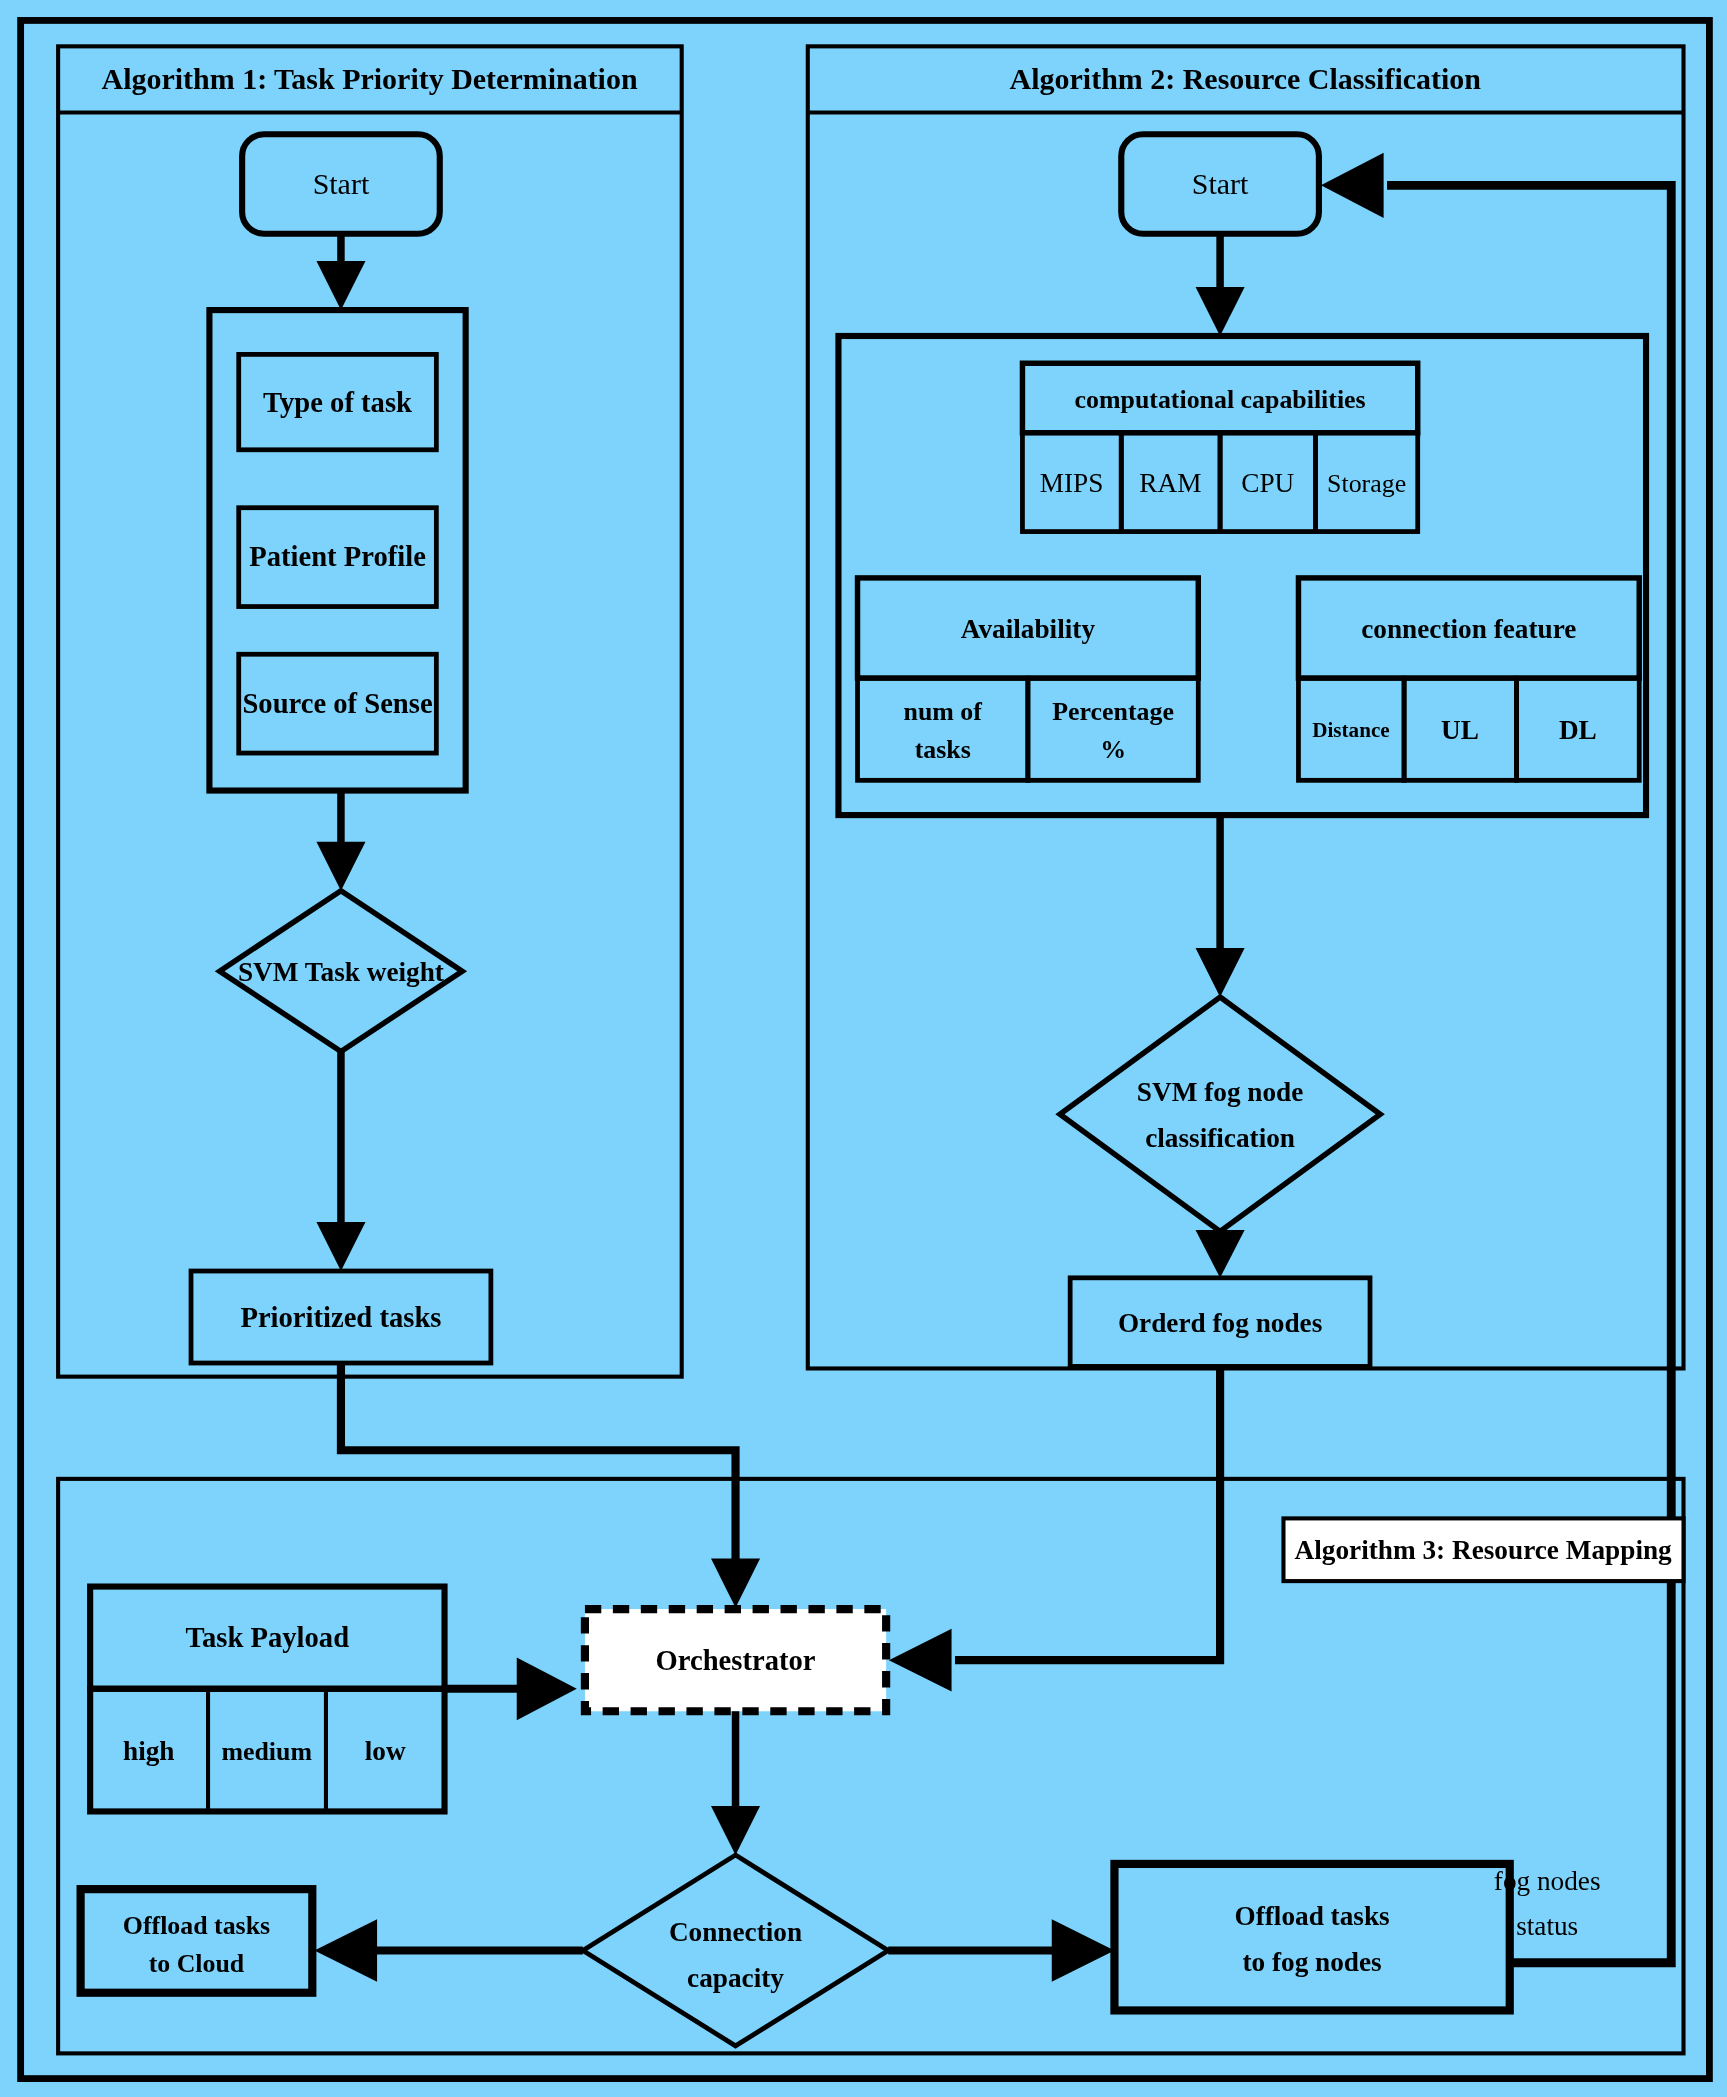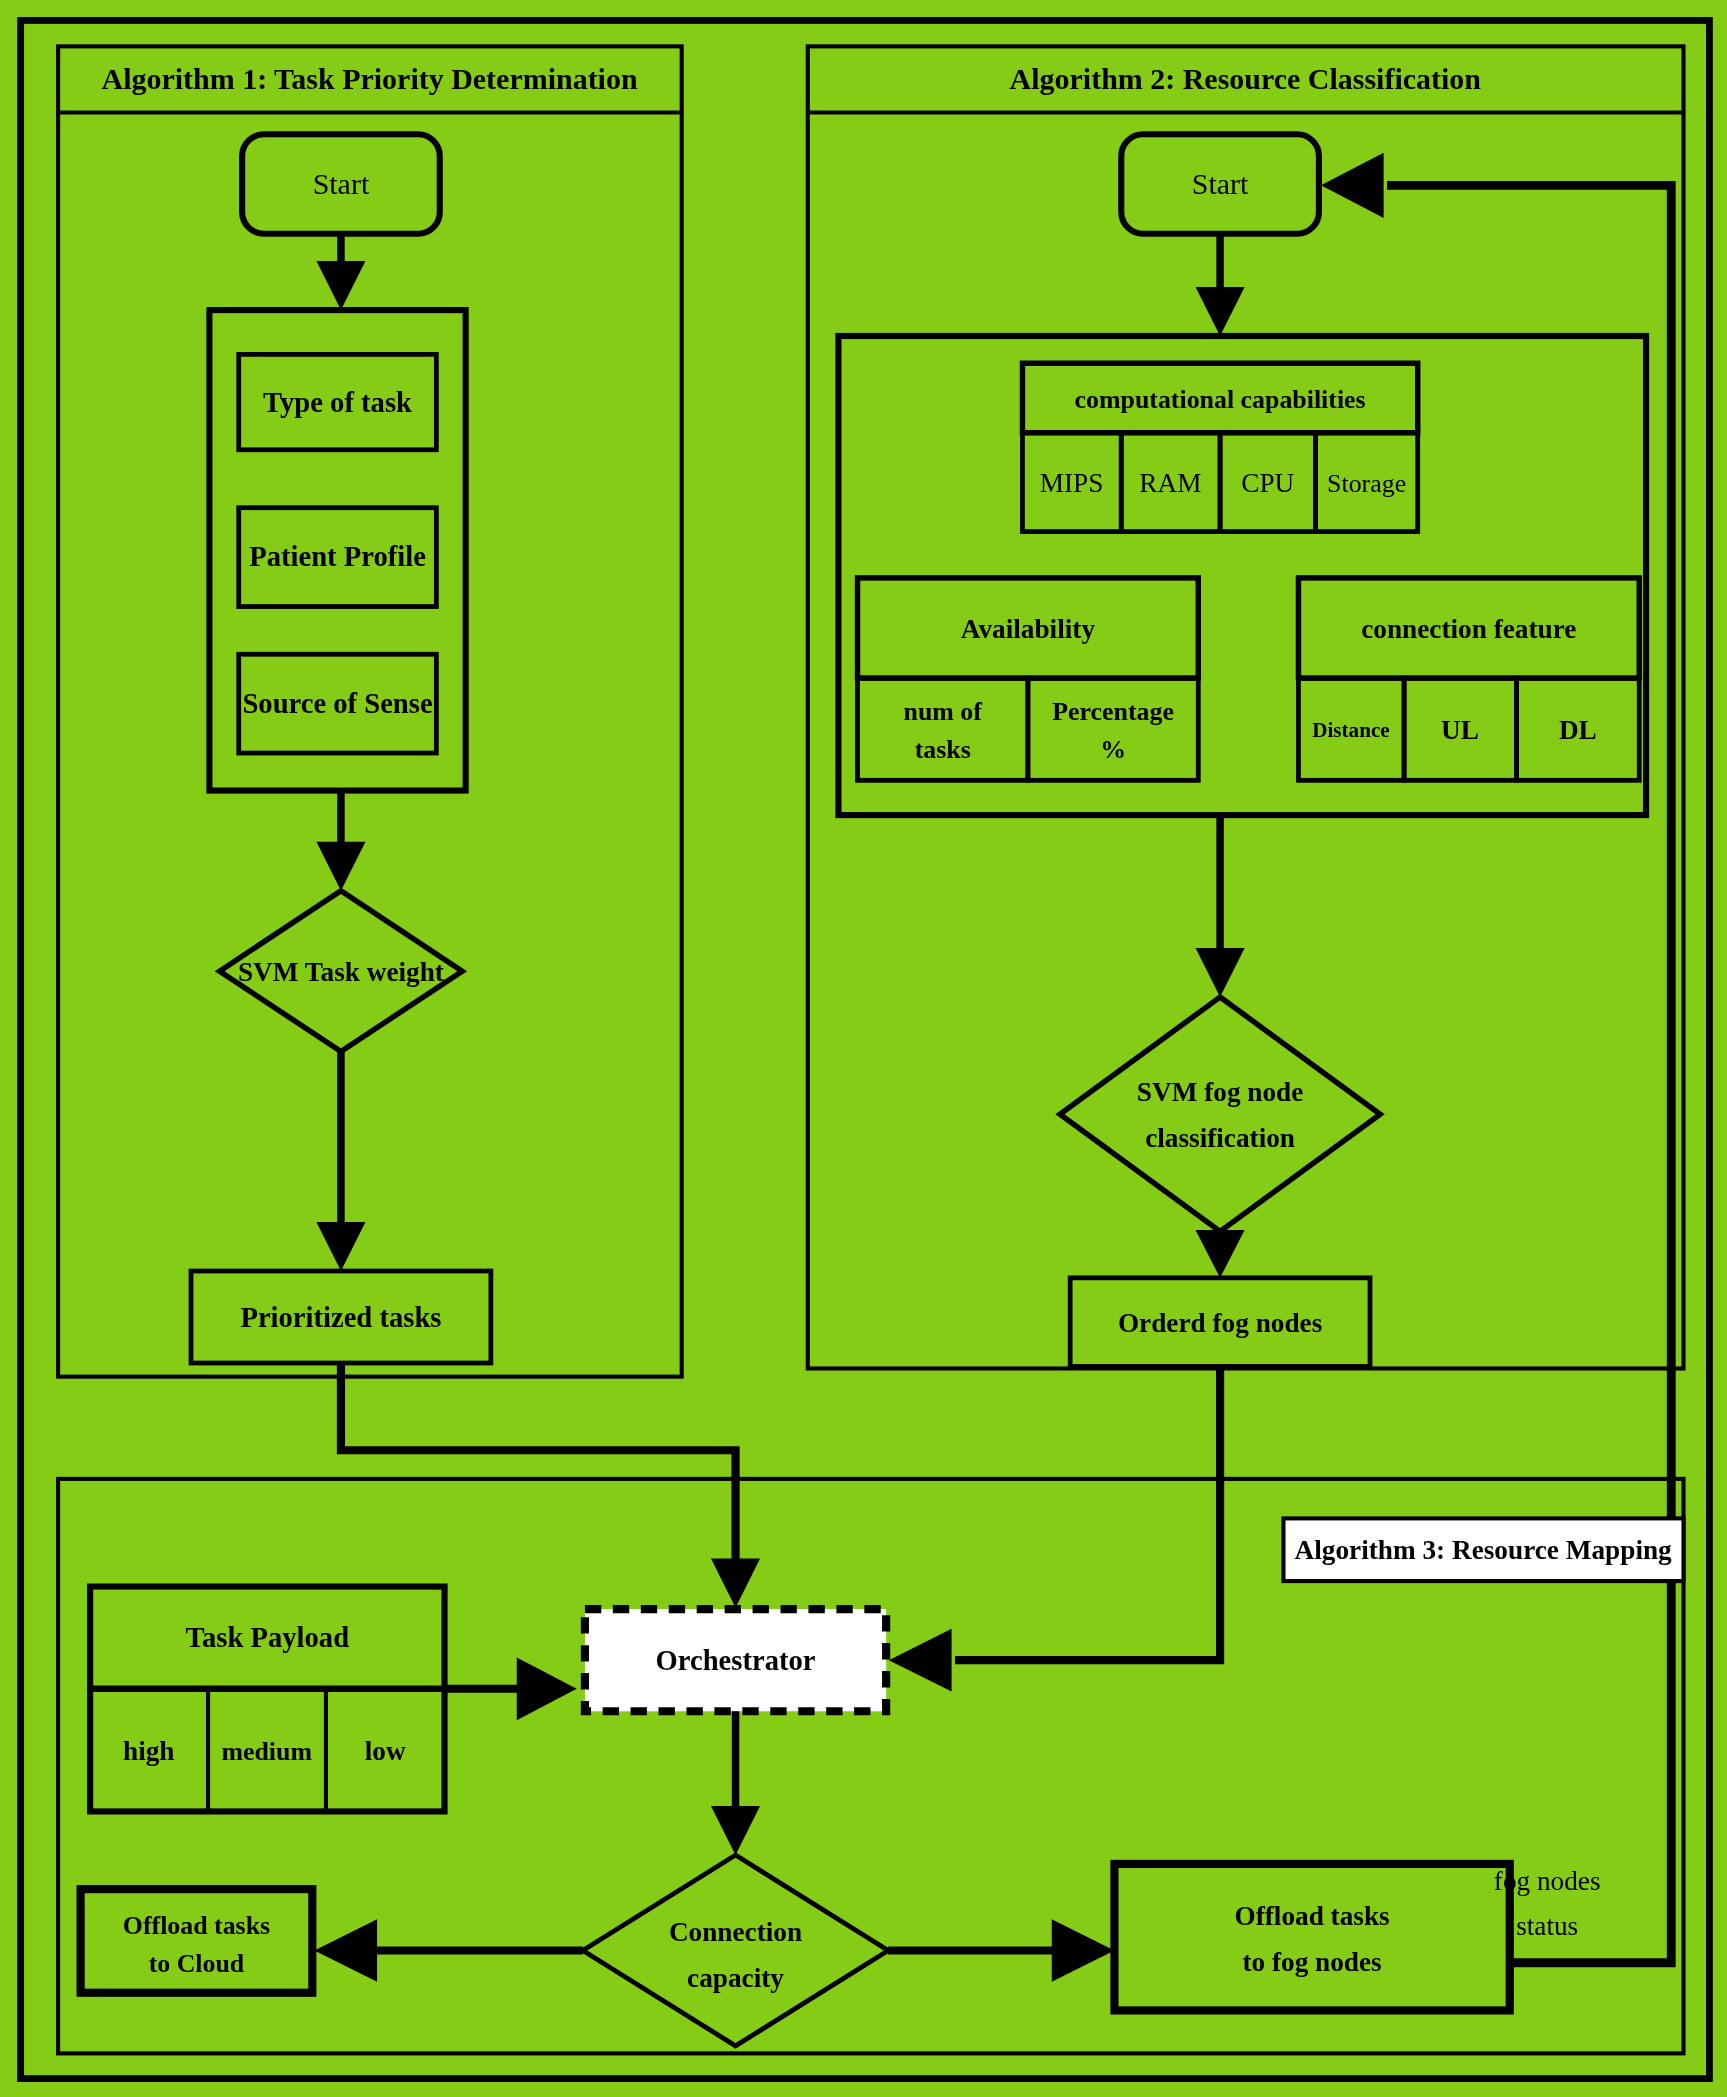--- a/index.html
+++ b/index.html
@@ -1,16 +1,16 @@
 <!DOCTYPE html>
 <html style="font-size:11px"><head>
 <meta charset="utf-8">
 <style>
   html,body{margin:0;padding:0;background:#ffffff;}
-  .stage{position:relative;width:1728px;height:2097px;background:#84cc16;overflow:hidden;text-align:center;}
+  .stage{position:relative;width:1728px;height:2097px;background:#7dd3fc;overflow:hidden;text-align:center;}
   svg{position:absolute;left:0;top:0;}
   text{font-family:"Liberation Serif","DejaVu Serif",serif;fill:#000;}
   .t-bold{font-weight:bold;}
   .shape{fill:none;stroke:#000;}
   .fillwhite{fill:#ffffff;stroke:#000;}
   .ink{fill:#000;stroke:none;}
 </style>
 </head>
 <body>
 

